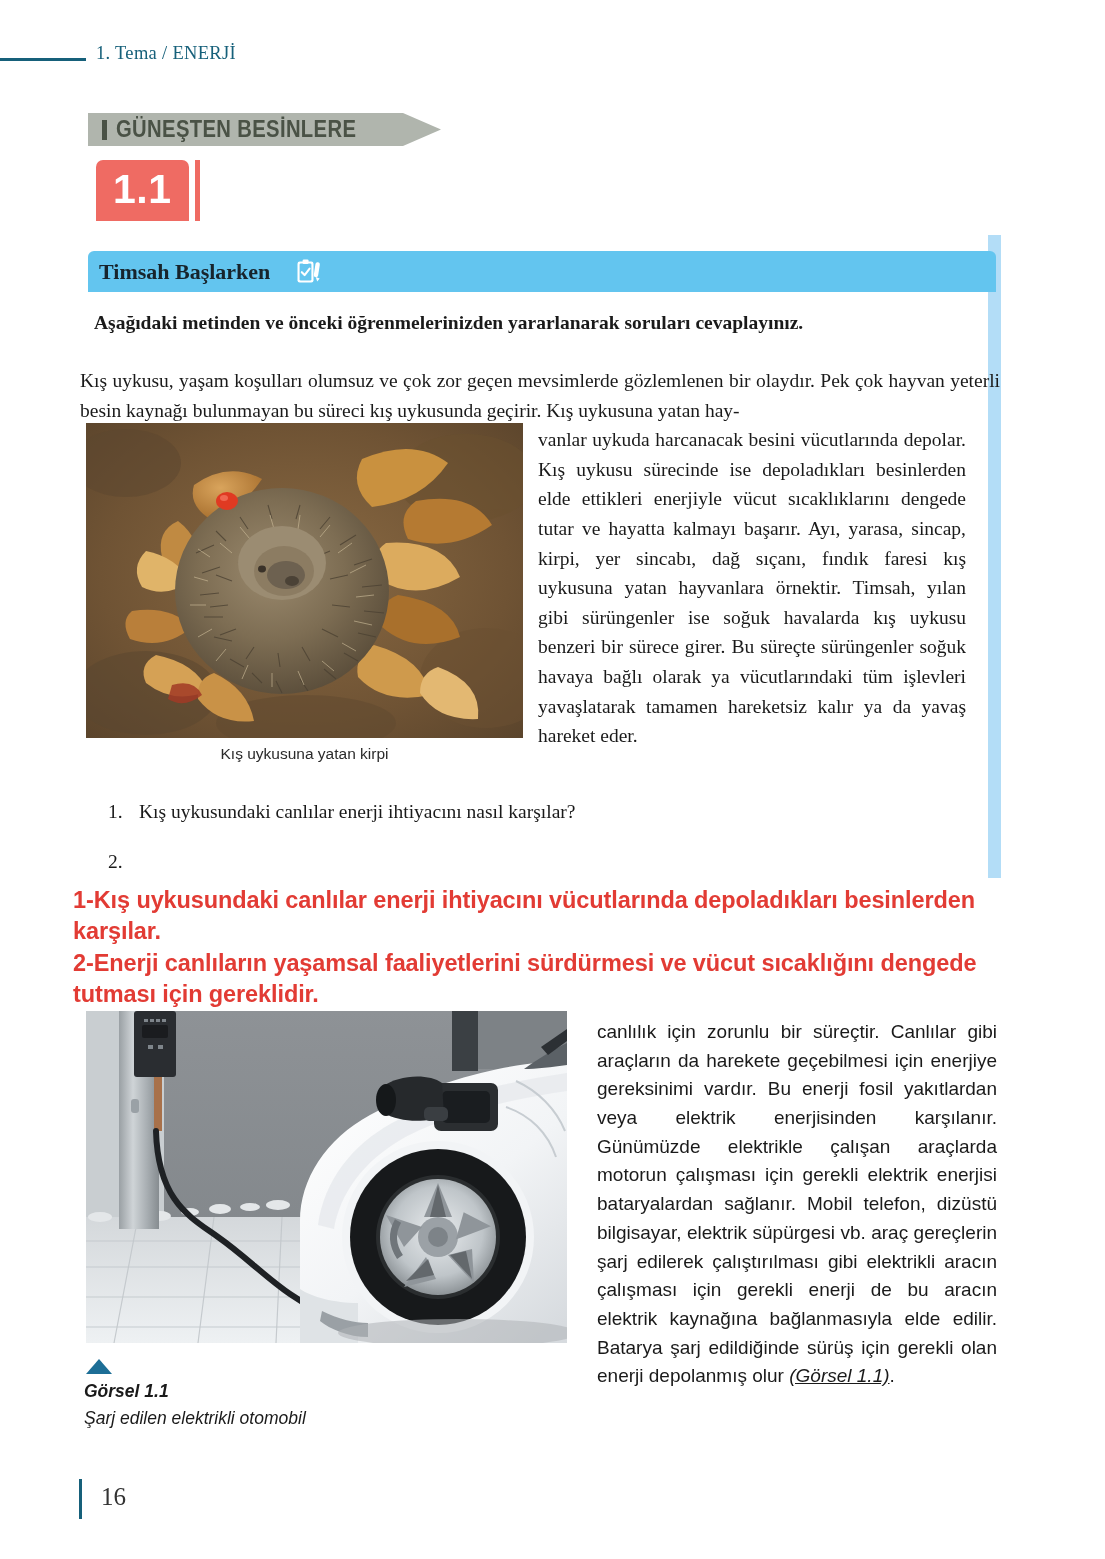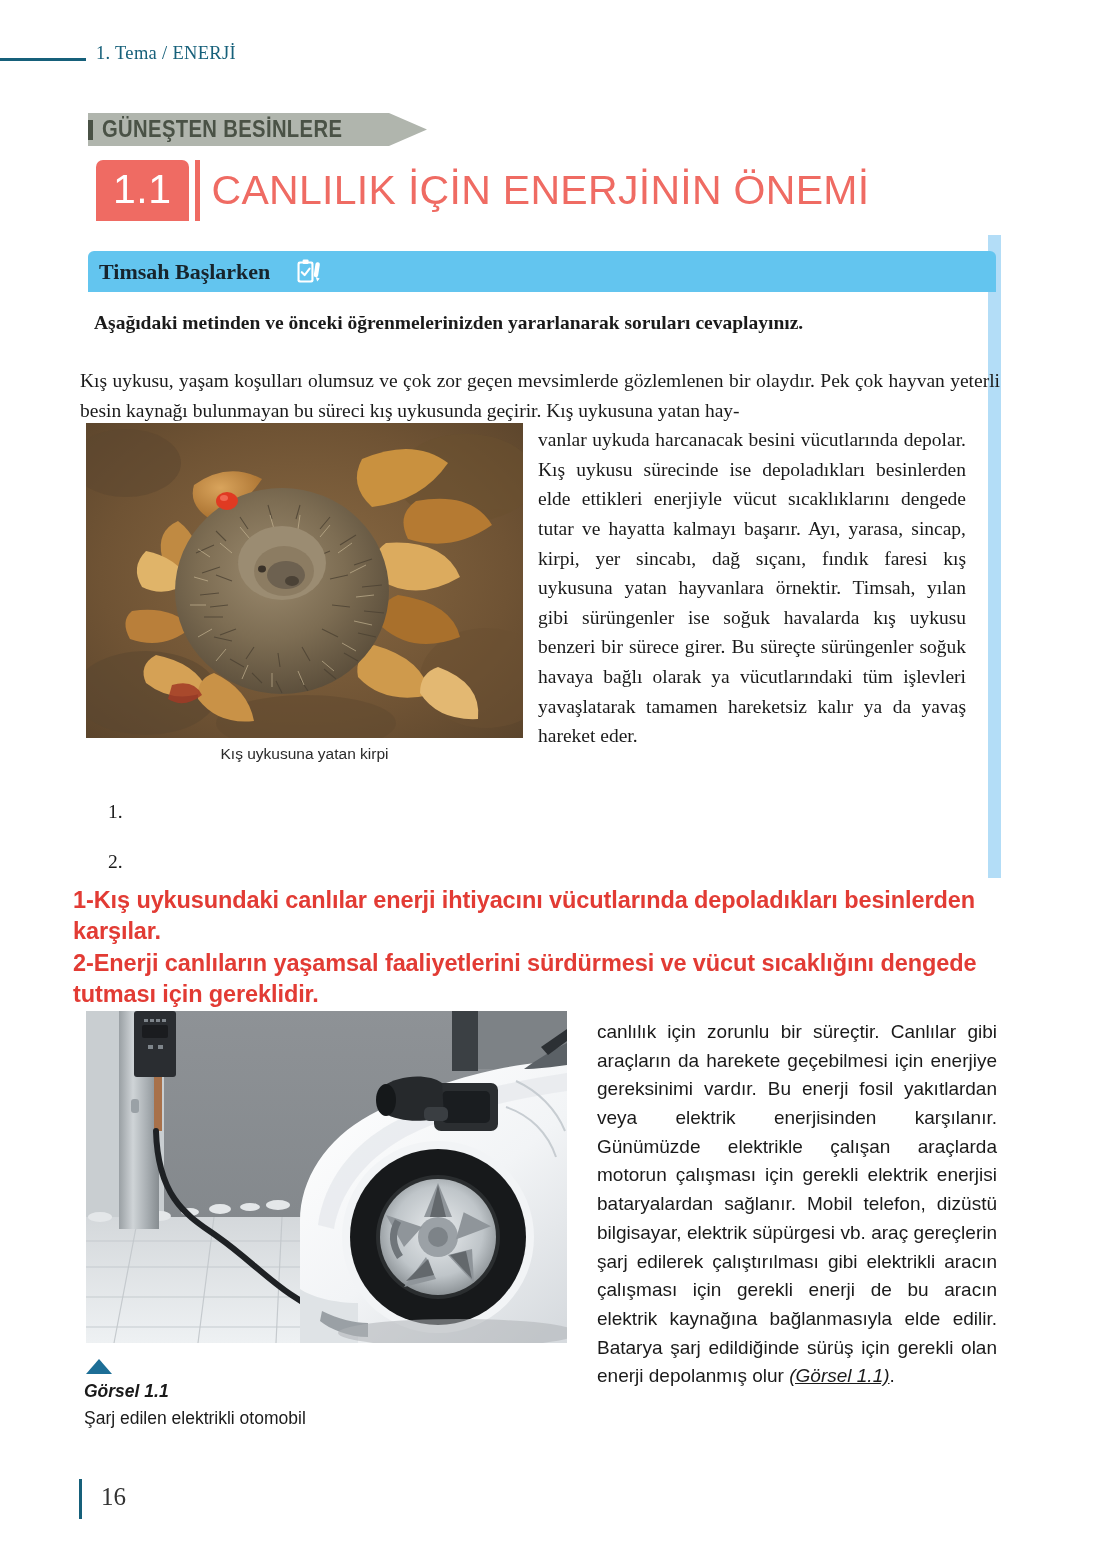--- a/index.html
+++ b/index.html
@@ -40,20 +40,21 @@
 
   
   .ribbon {
     position: absolute;
     left: 88px;
     top: 113px;
     height: 33px;
     background: #b0b5ad;
     display: flex;
     align-items: center;
+    padding-left: 14px;
     padding-right: 52px;
     clip-path: polygon(0 0, calc(100% - 38px) 0, 100% 50%, calc(100% - 38px) 100%, 0 100%);
   }
   .ribbon-bar {
     width: 5px;
     height: 20px;
     background: #4a5246;
     margin-right: 9px;
     flex: none;
   }
@@ -74,21 +75,21 @@
     position: absolute;
     left: 96px;
     top: 160px;
     display: flex;
     align-items: center;
   }
   .title-num {
     background: #ef6b63;
     color: #ffffff;
     font-family: "Liberation Sans", sans-serif;
-    font-weight: 400;
+    font-weight: 700;
     font-size: 41px;
     line-height: 1;
     padding: 9px 17px 11px 17px;
     border-radius: 7px 7px 0 0;
     letter-spacing: 0.5px;
   }
   .title-sep {
     width: 5px;
     align-self: stretch;
     background: #ef6b63;
@@ -250,20 +251,21 @@
     font-style: italic;
     font-size: 17.5px;
     color: #1a1a1a;
     text-align: right;
   }
   .fig-sub {
     position: absolute;
     left: 84px;
     top: 1408px;
     font-family: "Liberation Sans", sans-serif;
+    font-style: italic;
     font-size: 17.5px;
     color: #1a1a1a;
   }
 
   .para-bottom {
     position: absolute;
     left: 597px;
     top: 1018px;
     width: 400px;
     font-family: "Liberation Sans", sans-serif;
@@ -303,21 +305,20 @@
   <div class="runhead">1. Tema / ENERJİ</div>
 
   <div class="ribbon">
     <div class="ribbon-bar"></div>
     <div class="ribbon-text">GÜNEŞTEN BESİNLERE</div>
   </div>
 
   <div class="title-row">
     <div class="title-num">1.1</div>
     <div class="title-sep"></div>
-    <div class="title-text">CANLILIK İÇİN ENERJİNİN ÖNEMİ</div>
   </div>
 
   <div class="accent-bar"></div>
 
   <div class="banner">
     <div class="banner-text">Timsah Başlarken</div>
     <div class="banner-icon">
       <svg width="30" height="30" viewBox="0 0 30 30" aria-hidden="true">
         <rect x="3.5" y="4.5" width="16" height="21" rx="2.2" fill="#ffffff"></rect>
         <rect x="5.6" y="6.6" width="11.8" height="16.8" rx="1.2" fill="#63c5ef"></rect>
@@ -410,20 +411,21 @@
       <path d="M86 262 q22 -6 30 10 q-18 14 -34 4z" fill="#a13a26" opacity="0.85"></path>
     </svg>
   </div>
   <div class="fig-caption-center">Kış uykusuna yatan kirpi</div>
 
   <div class="para-right">vanlar uykuda harcanacak besini vücutlarında depolar. Kış uykusu sürecinde ise depoladıkları besinlerden elde ettikleri enerjiyle vücut sıcaklıklarını dengede tutar ve hayatta kalmayı başarır. Ayı, yarasa, sincap, kirpi, yer sincabı, dağ sıçanı, fındık faresi kış uykusuna yatan hayvanlara örnektir. Timsah, yılan gibi sürüngenler ise soğuk havalarda kış uykusu benzeri bir sürece girer. Bu süreçte sürüngenler soğuk havaya bağlı olarak ya vücutlarındaki tüm işlevleri yavaşlatarak tamamen hareketsiz kalır ya da yavaş hareket eder.</div>
 
   <div class="questions">
     <div class="q-item">
       <div class="q-num">1.</div>
+      <div>Kış uykusundaki canlılar enerji ihtiyacını nasıl karşılar?</div>
     </div>
     <div class="q-item">
       <div class="q-num">2.</div>
     </div>
   </div>
 
   <div class="answers">
     <p>1-Kış uykusundaki canlılar enerji ihtiyacını vücutlarında depoladıkları besinlerden karşılar.</p>
     <p>2-Enerji canlıların yaşamsal faaliyetlerini sürdürmesi ve vücut sıcaklığını dengede tutması için gereklidir.</p>
   </div>

